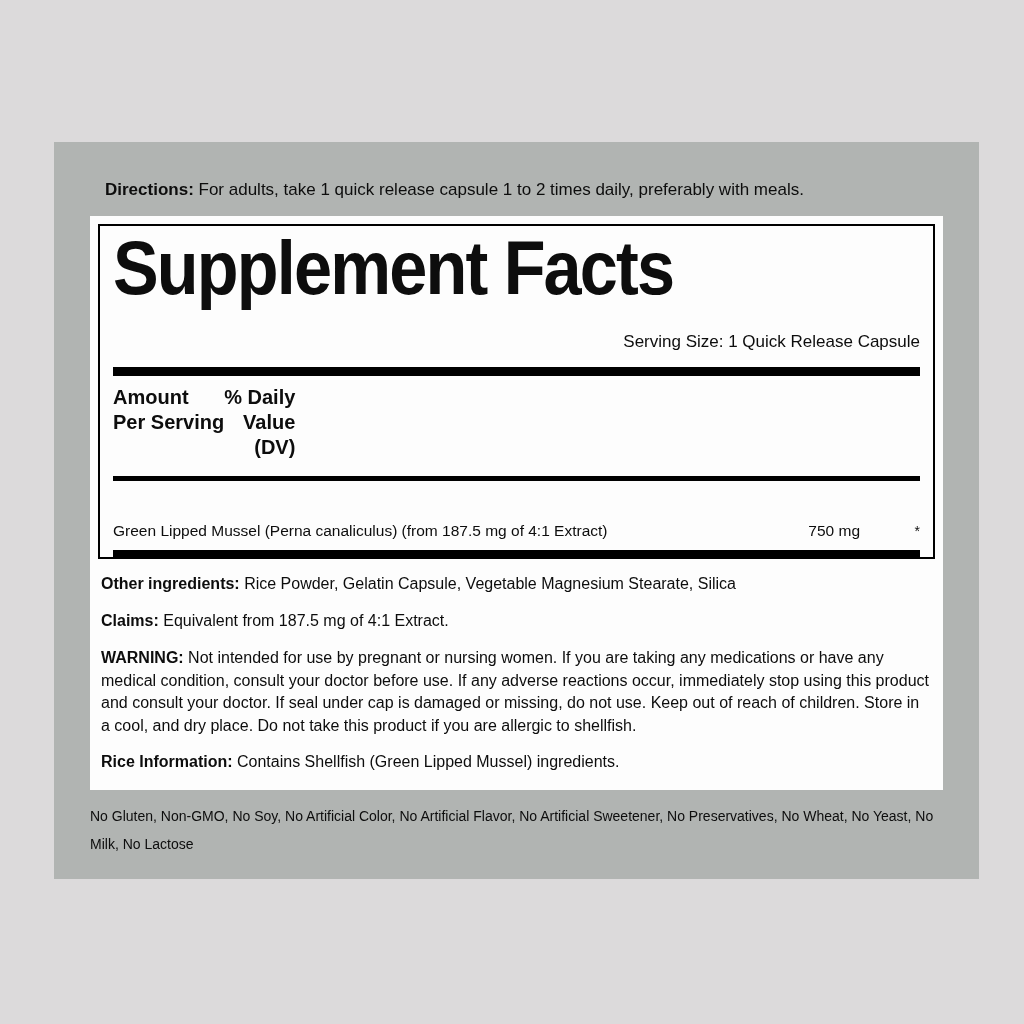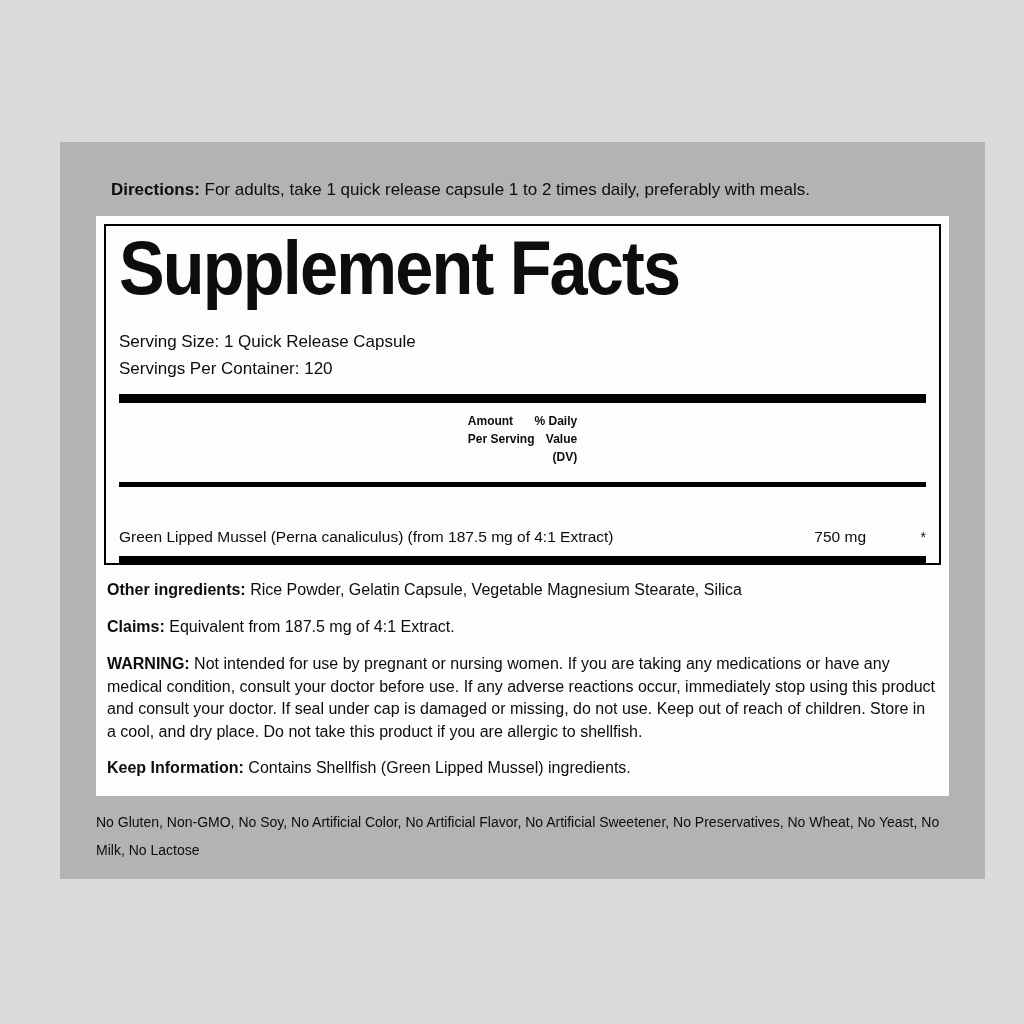--- a/index.html
+++ b/index.html
@@ -5,21 +5,21 @@
   * { margin: 0; padding: 0; box-sizing: border-box; }
   html, body {
     width: 1024px; height: 1024px;
     background: #dcdadb;
     font-family: "Liberation Sans", sans-serif;
     color: #0d0d0d;
     overflow: hidden;
   }
   .panel {
     position: absolute;
-    left: 60px; top: 142px;
+    left: 54px; top: 142px;
     width: 925px; height: 737px;
     background: #b1b4b2;
   }
   .directions {
     padding: 36px 36px 0 51px;
     font-size: 17px;
     line-height: 24px;
   }
   .lead { font-weight: bold; }
   .sheet {
@@ -39,33 +39,33 @@
     letter-spacing: -2px;
     transform: scaleX(0.90);
     transform-origin: left center;
     white-space: nowrap;
     margin: 2px 0 0 0;
   }
   .serving-line {
     font-size: 17px;
     line-height: 27px;
   }
-  .serving-line.first { margin-top: 20px; }
+  .serving-line.first { margin-top: 20px; text-align: right; }
   .bar { background: #000; width: 100%; }
   .bar.thick  { height: 9px; margin-top: 12px; }
   .bar.medium { height: 5px; }
   .bar.thick2 { height: 7px; }
   .header-row {
     display: flex;
-    justify-content: center;
+    justify-content: flex-start;
     align-items: flex-start;
     padding: 9px 0 16px 0;
     font-weight: bold;
-    font-size: 12px;
-    line-height: 18px;
+    font-size: 20px;
+    line-height: 25px;
   }
   .pre { white-space: pre-line; }
   .dv-head { text-align: right; }
   .nutrient-row {
     display: flex;
     align-items: baseline;
     padding: 8px 0 9px 0;
     font-size: 15.5px;
     line-height: 20px;
   }
@@ -97,21 +97,20 @@
     <span class="lead">Directions:</span>
     <span>For adults, take 1 quick release capsule 1 to 2 times daily, preferably with meals.</span>
   </p>
 
   <div class="sheet">
 
     <div class="facts-box">
       <h1 class="facts-title">Supplement Facts</h1>
 
       <div class="serving-line first">Serving Size: 1 Quick Release Capsule</div>
-      <div class="serving-line">Servings Per Container: 120</div>
 
       <div class="bar thick"></div>
 
       <div class="header-row">
         <div class="pre">Amount
 Per Serving</div>
         <div class="pre dv-head">% Daily
 Value
 (DV)</div>
       </div>
@@ -137,21 +136,21 @@
       <span class="lead">Claims:</span>
       <span>Equivalent from 187.5 mg of 4:1 Extract.</span>
     </p>
 
     <p class="para warning">
       <span class="lead">WARNING:</span>
       <span>Not intended for use by pregnant or nursing women. If you are taking any medications or have any medical condition, consult your doctor before use. If any adverse reactions occur, immediately stop using this product and consult your doctor. If seal under cap is damaged or missing, do not use. Keep out of reach of children. Store in a cool, and dry place. Do not take this product if you are allergic to shellfish.</span>
     </p>
 
     <p class="para">
-      <span class="lead">Keep Information:</span>
+      <span class="lead">Rice Information:</span>
       <span>Contains Shellfish (Green Lipped Mussel) ingredients.</span>
     </p>
 
   </div>
 
   <p class="bottom-claims">No Gluten, Non-GMO, No Soy, No Artificial Color, No Artificial Flavor, No Artificial Sweetener, No Preservatives, No Wheat, No Yeast, No Milk, No Lactose</p>
 
 </div>
 
 </body></html>

